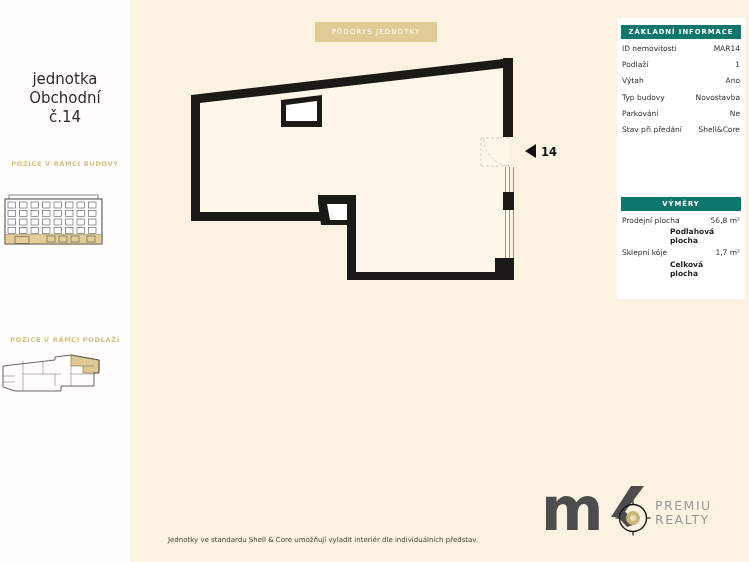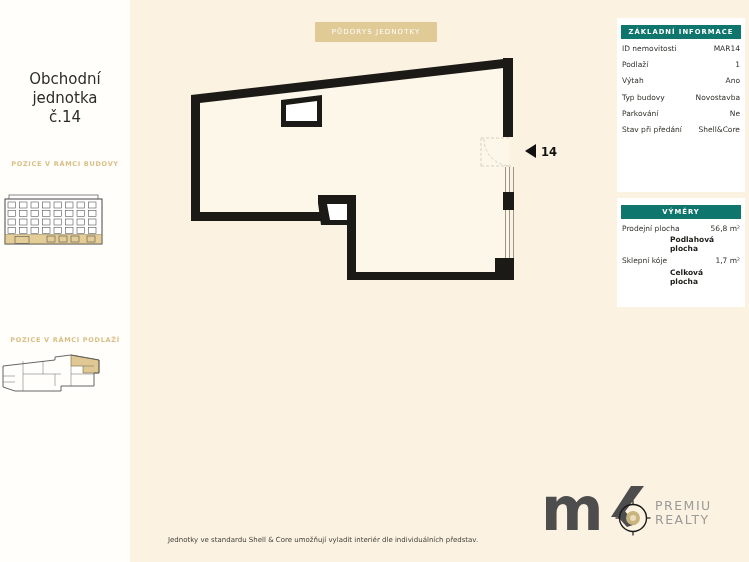--- a/index.html
+++ b/index.html
@@ -37,21 +37,21 @@
     letter-spacing:1.1px; text-align:center; line-height:20px;
   }
   .plan-svg { position:absolute; left:175px; top:50px; width:395px; height:250px; }
   svg text { font-family:"DejaVu Sans", sans-serif; }
 
   
   .card {
     position:absolute; left:617px; width:128px; background:#ffffff;
   }
   #card-info { top:18px;  height:174px; }
-  #card-area { top:198px; height:109px; }
+  #card-area { top:190px; height:109px; }
   .card-header {
     margin:7px 4px 0 4px; height:14px; line-height:14px;
     background:#0f766e; color:#fff; text-align:center;
     font-size:6.8px; font-weight:bold; letter-spacing:1px;
   }
   .rows { margin-top:1px; }
   .row {
     display:flex; justify-content:space-between; align-items:center;
     height:16.3px; padding:0 5px; font-size:7.5px; color:#33312c;
   }
@@ -62,22 +62,22 @@
     position:absolute; left:168px; top:536px;
     font-size:7px; color:#44423c;
   }
   .logo-svg { position:absolute; left:543px; top:483px; width:170px; height:55px; }
 </style>
 </head>
 <body>
 
 <div class="sidebar">
   <div class="unit-title">
+    <div>jednotka</div>
     <div>Obchodní</div>
-    <div>jednotka</div>
     <div>č.14</div>
   </div>
 
   <div class="section-label" id="sec1">POZICE V RÁMCI BUDOVY</div>
 
   <svg class="building-svg" viewBox="0 0 102 58">
     <defs>
       <g id="wrow" fill="#ffffff" stroke="#555" stroke-width="0.6">
         <rect x="5" y="0" width="7.5" height="6"></rect>
           <rect x="16.5" y="0" width="7.5" height="6"></rect>

